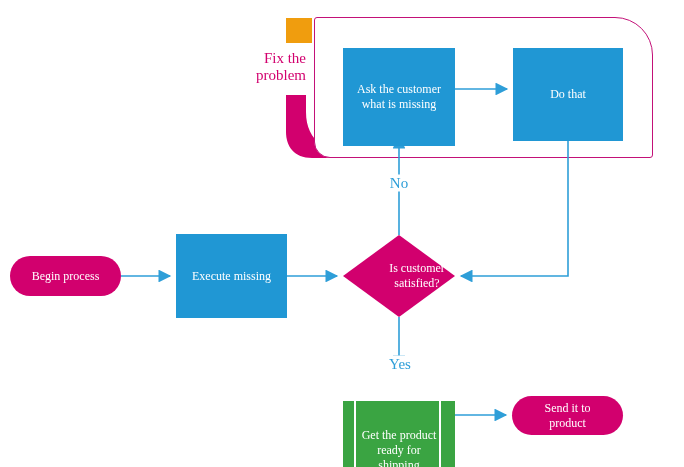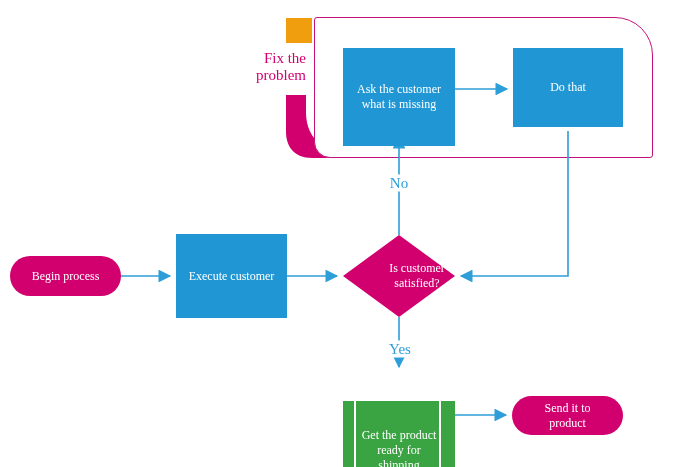--- a/index.html
+++ b/index.html
@@ -35,35 +35,35 @@
   }
   .node{
     position:absolute;display:flex;align-items:center;justify-content:center;
     text-align:center;color:#ffffff;font-size:12px;line-height:1.25;z-index:4;
   }
   .node span{display:block;}
   #begin{left:10px;top:256px;width:111px;height:40px;border-radius:20px;background:var(--pink);}
   #execute{left:176px;top:234px;width:111px;height:84px;background:var(--blue);}
   #ask{left:343px;top:48px;width:112px;height:98px;background:var(--blue);}
   #ask span{width:92px;}
-  #dothat{left:513px;top:48px;width:110px;height:79px;background:var(--blue);}
+  #dothat{left:513px;top:48px;width:110px;height:93px;background:var(--blue);}
   #decision-label{left:361px;top:235px;width:112px;height:82px;background:transparent;}
   #decision-label span{width:72px;}
   #prepare{left:343px;top:373px;width:112px;height:98px;background:var(--green);margin-top:28px;}
   #prepare span{width:76px;}
   .pp-line{position:absolute;top:0;bottom:0;width:2px;background:#ffffff;}
   .pp-line.l{left:11px;} .pp-line.r{right:14px;}
   #send{left:512px;top:396px;width:111px;height:39px;border-radius:19.5px;background:var(--pink);}
   #send span{width:64px;}
   .edge-label{
     position:absolute;z-index:5;background:#ffffff;color:var(--conn);
     font-size:15px;padding:0 3px;transform:translate(-50%,-50%);
   }
   #lbl-no{left:399px;top:183px;}
-  #lbl-yes{left:400px;top:349px;}
+  #lbl-yes{left:400px;top:364px;}
   .conn{stroke:var(--conn);stroke-width:1.6;fill:none;}
   #arr path{fill:var(--conn);}
 </style>
 </head>
 <body>
 
 <div class="canvas">
 
   <svg id="ribbon-layer" class="layer">
     <path d="M 286 95 L 306 95 L 306 112 C 306 142 328 154 360 157 L 366 158 L 312 158 C 294 158 286 146 286 132 Z" fill="#d2006e"></path>
@@ -87,21 +87,21 @@
     <line class="conn" x1="399" y1="317" x2="399" y2="367" marker-end="url(#arr)"></line>
     <line class="conn" x1="455" y1="415" x2="506" y2="415" marker-end="url(#arr)"></line>
     <polygon points="399,235 455,276 399,317 343,276" fill="#d2006e"></polygon>
   </svg>
 
   <div class="node" id="begin">
     <span>Begin process</span>
   </div>
 
   <div class="node" id="execute">
-    <span>Execute customer</span>
+    <span>Execute missing</span>
   </div>
 
   <div class="node" id="ask">
     <span>Ask the customer what is missing</span>
   </div>
 
   <div class="node" id="dothat">
     <span>Do that</span>
   </div>
 

